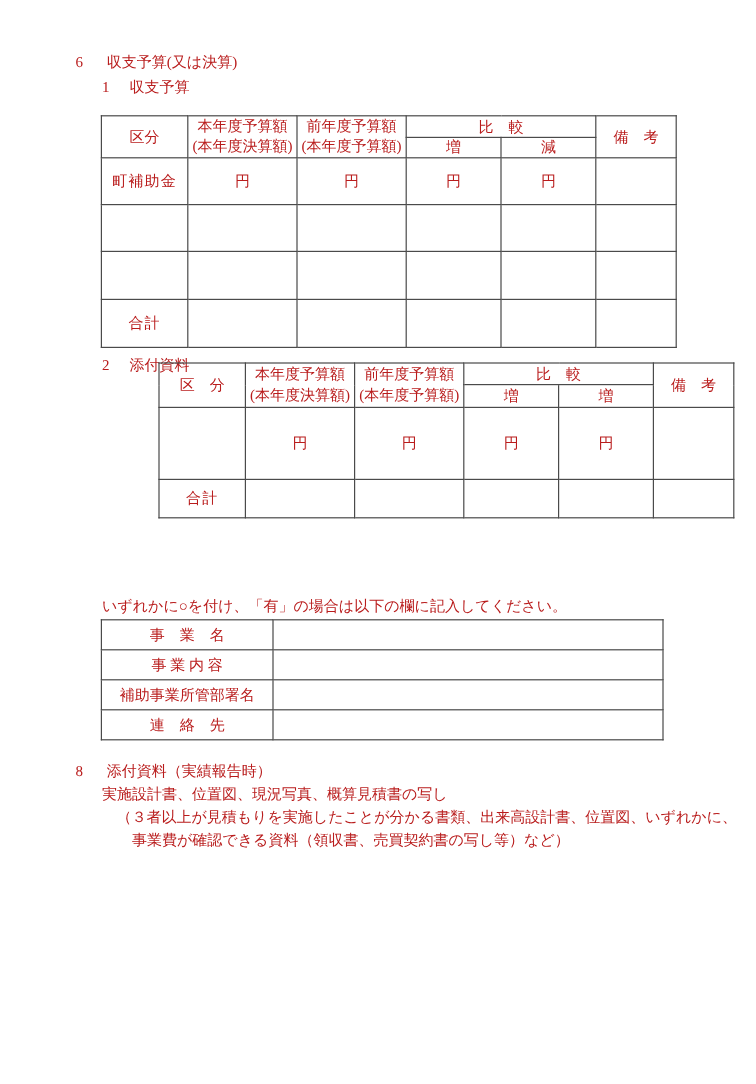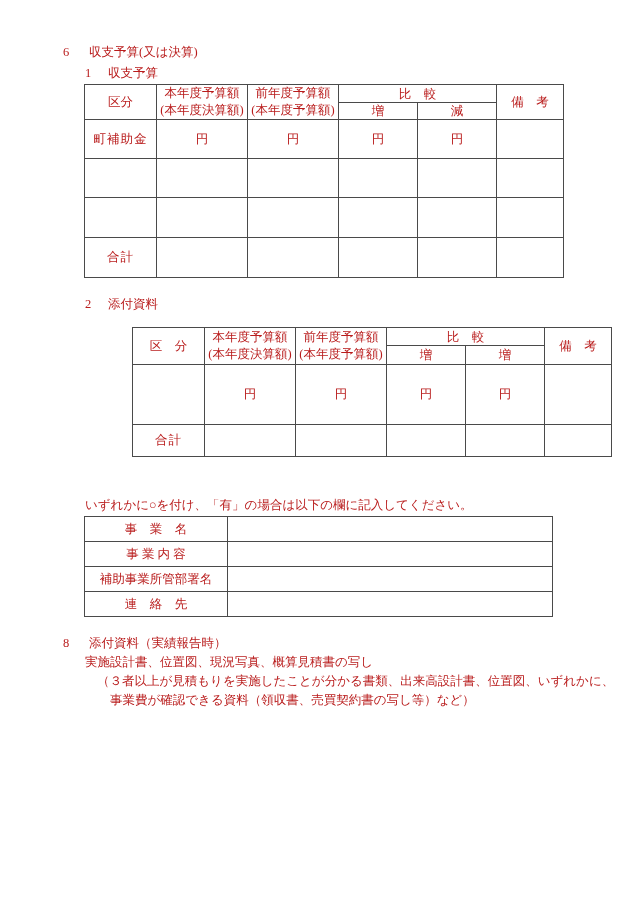--- a/index.html
+++ b/index.html
@@ -45,21 +45,21 @@
 
   <div class="abs heading" style="left:63px; top:44px;">
     <span class="num">6</span><span>収支予算(又は決算)</span>
   </div>
 
   <div class="abs subheading" style="left:85px; top:65px;">
     <span class="num">1</span><span>収支予算</span>
   </div>
 
   <div class="abs" style="left:84px; top:84px;">
-    <table class="grid" style="width:479px;">
+    <table class="grid" style="width:479px;margin-top:12px;">
       <colgroup>
         <col style="width:72px">
           <col style="width:91px">
           <col style="width:91px">
         <col style="width:79px">
           <col style="width:79px">
           <col style="width:67px">
       </colgroup>
       <tbody>
         <tr style="height:18px;">
@@ -112,21 +112,21 @@
           <td></td>
         </tr>
       </tbody>
     </table>
   </div>
 
   <div class="abs subheading" style="left:85px; top:296px;">
     <span class="num">2</span><span>添付資料</span>
   </div>
 
-  <div class="abs" style="left:84px; top:327px;padding-left:48px;">
+  <div class="abs" style="left:84px; top:302px;padding-left:48px;">
     <table class="grid" style="width:479px;">
       <colgroup>
         <col style="width:72px">
           <col style="width:91px">
           <col style="width:91px">
         <col style="width:79px">
           <col style="width:79px">
           <col style="width:67px">
       </colgroup>
       <tbody>

